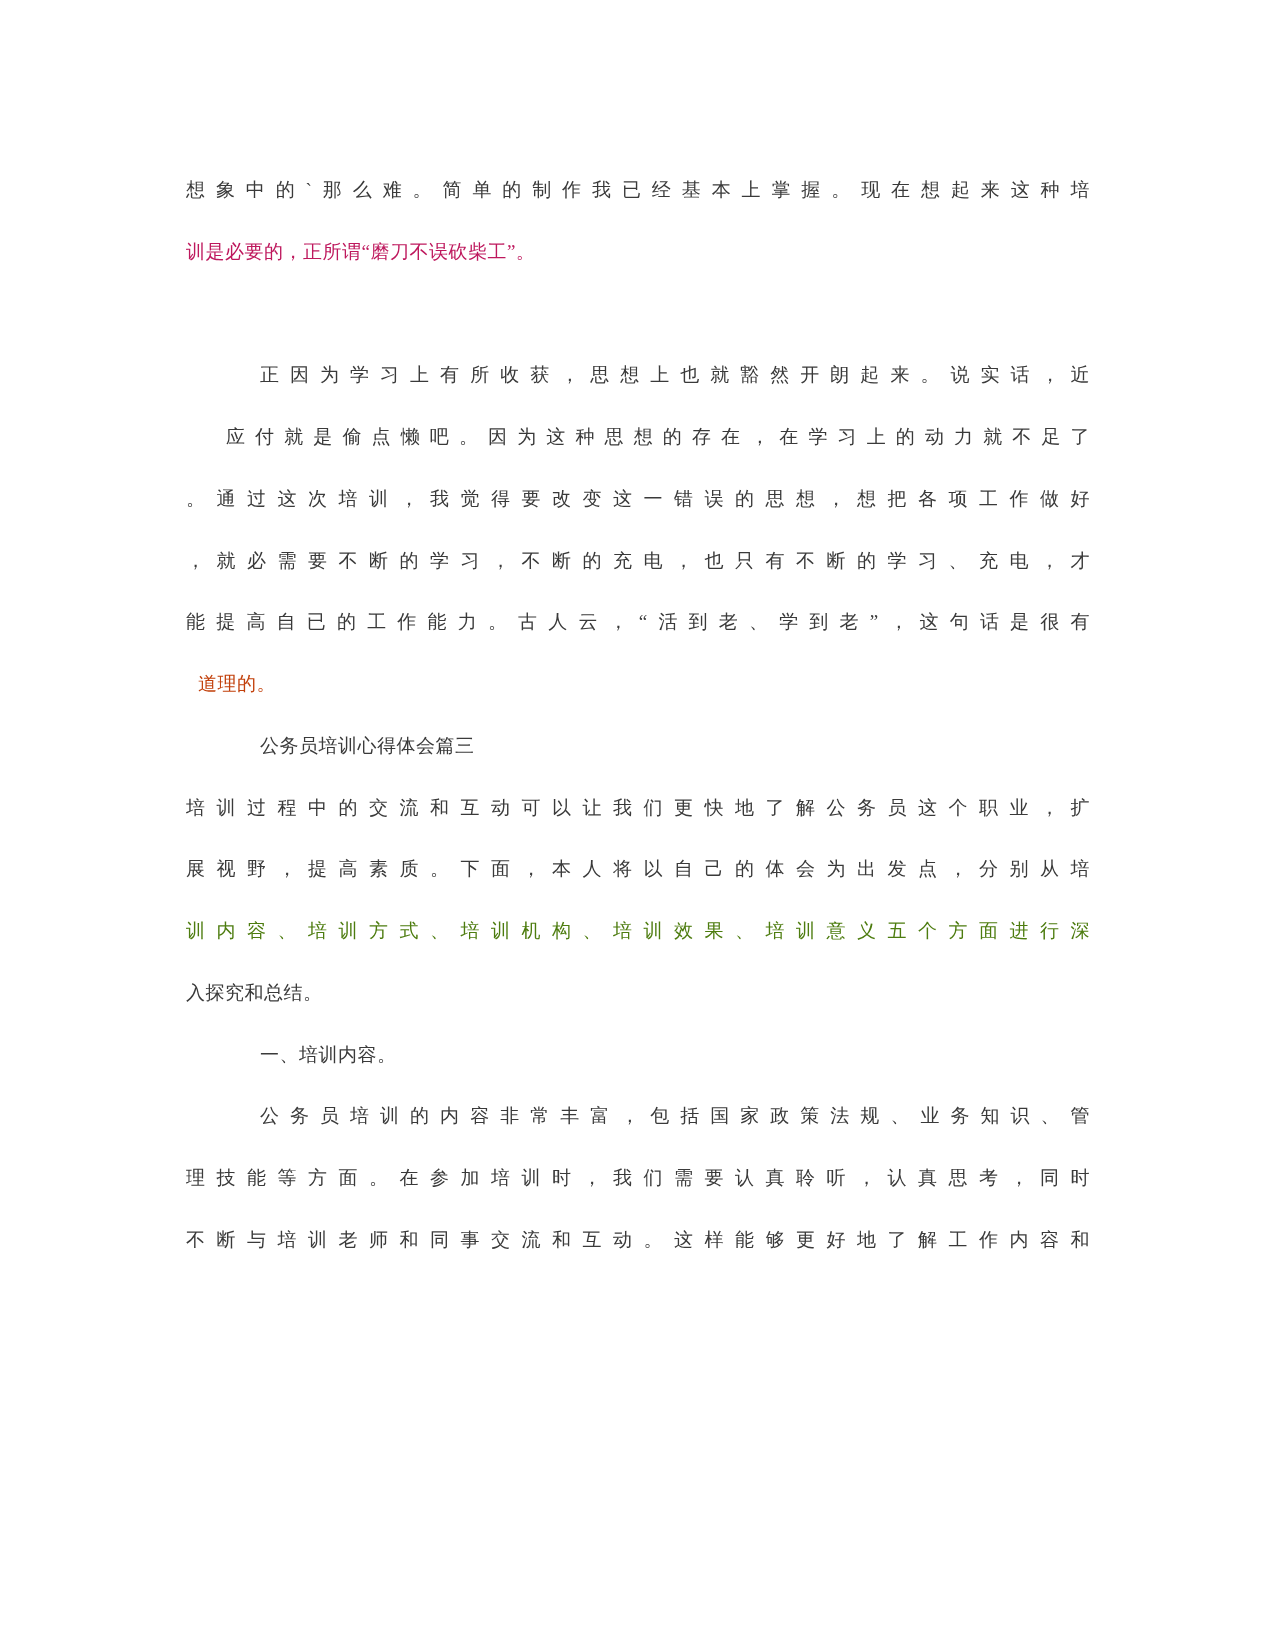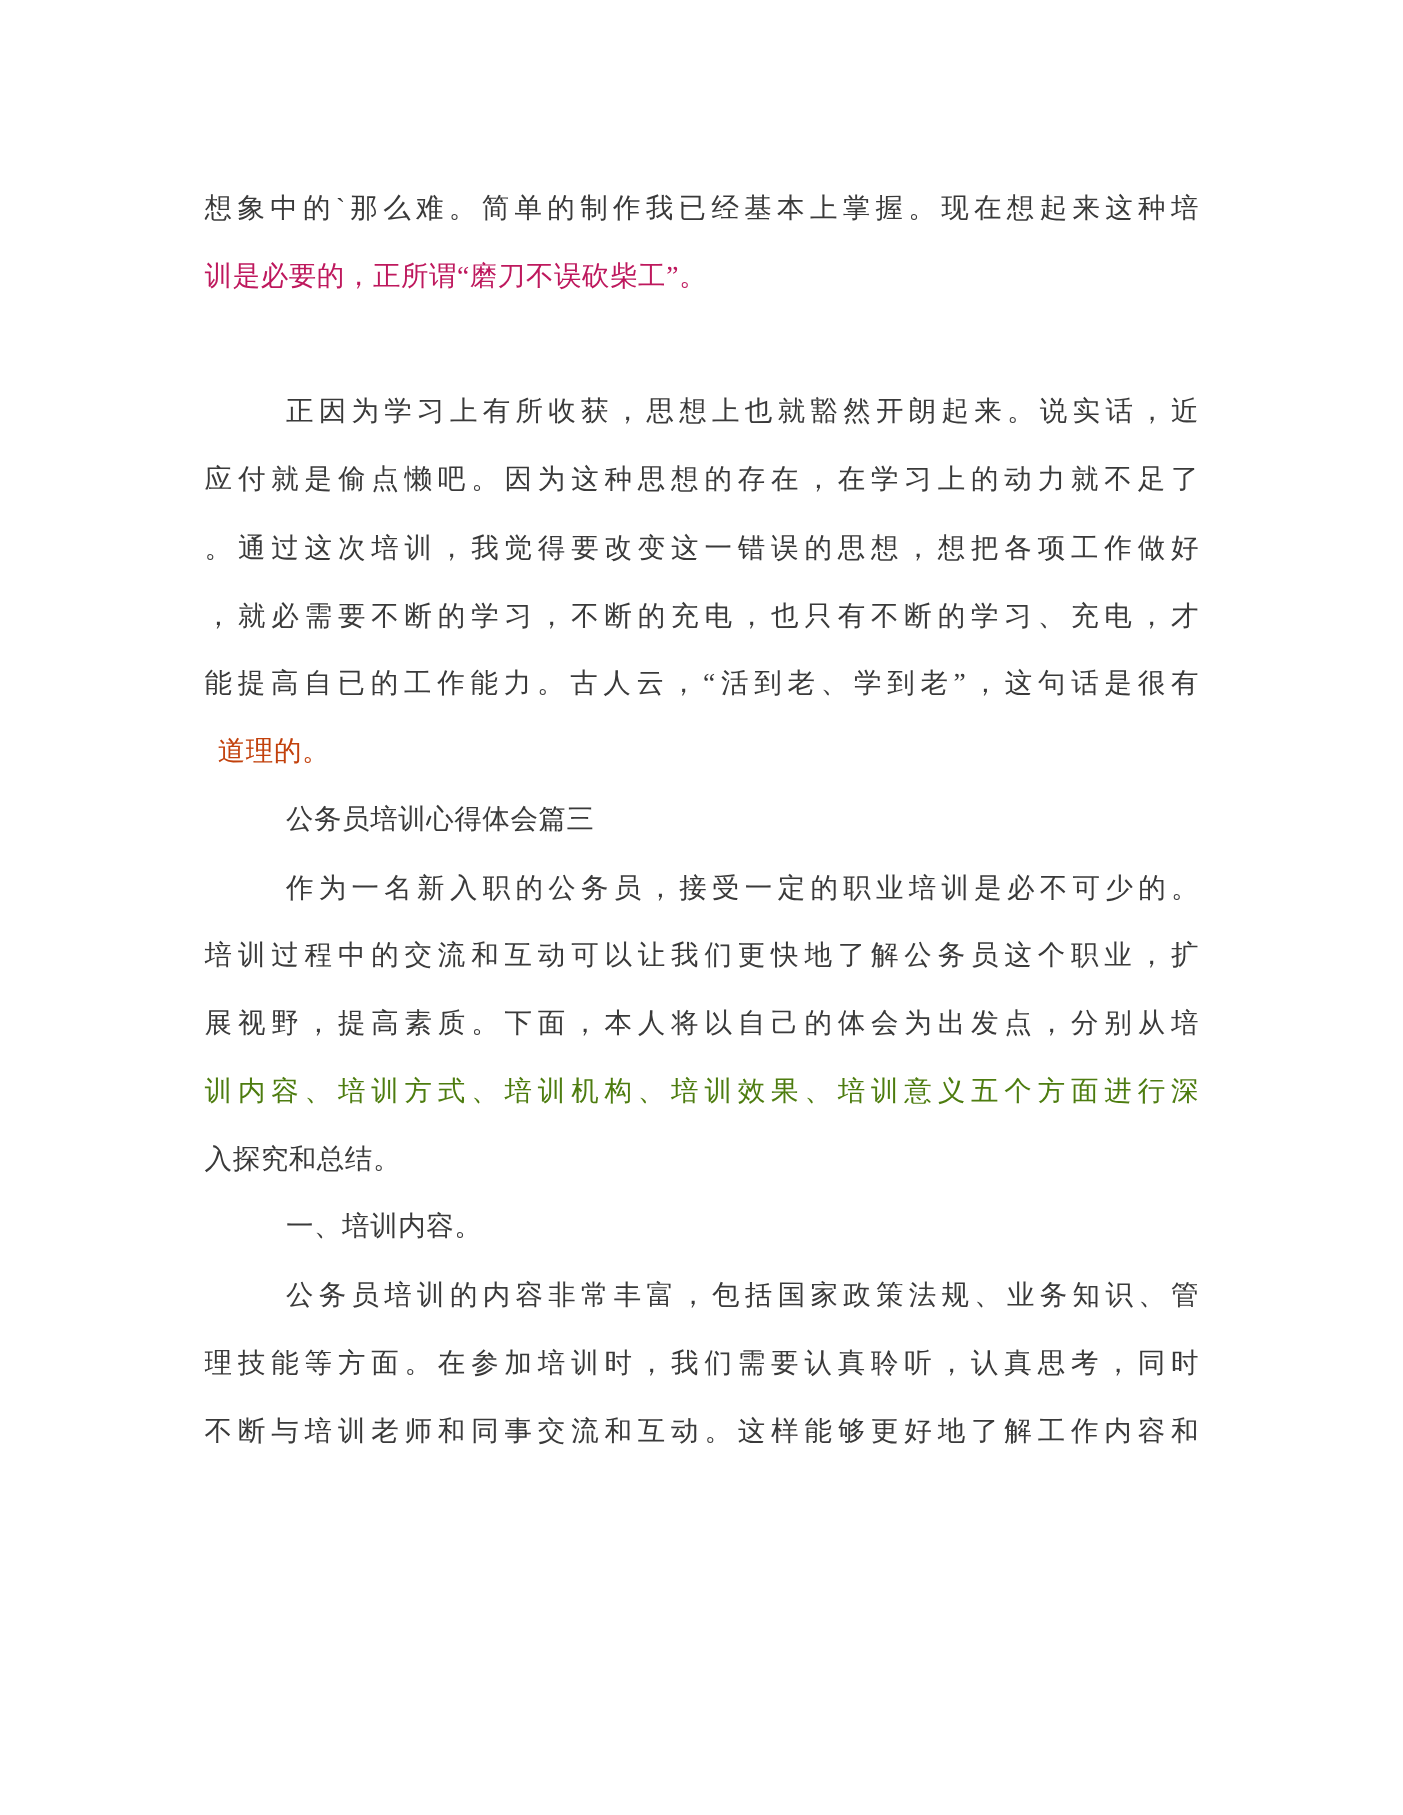--- a/index.html
+++ b/index.html
@@ -16,21 +16,21 @@
     padding: 159px 185px 0 186px;
     overflow: hidden;
     font-family: "Liberation Serif", "DejaVu Serif", serif;
   }
   .textblock {
     width: 904px;
   }
   .line {
     height: 61.75px;
     line-height: 61.75px;
-    font-size: 25px;
+    font-size: 19px;
     font-weight: 400;
     color: #3a3a3a;
     letter-spacing: 0.5px;
     white-space: nowrap;
     overflow: hidden;
     text-align: justify;
     text-align-last: justify;
     text-justify: inter-character;
   }
   .line.end {
@@ -46,27 +46,26 @@
 </style>
 </head>
 <body>
 
 <div class="page" style="background: rgb(255, 255, 255);">
   <div class="textblock">
       <div class="line" style="color: rgb(58, 58, 58);">想象中的`那么难。简单的制作我已经基本上掌握。现在想起来这种培</div>
       <div class="line end" style="color: #be185d;">训是必要的，正所谓“磨刀不误砍柴工”。</div>
       <div class="line blank end"></div>
       <div class="line indent" style="color: rgb(58, 58, 58);">正因为学习上有所收获，思想上也就豁然开朗起来。说实话，近</div>
-      <div class="line" style="color: rgb(58, 58, 58);">应付就是偷点懒吧。因为这种思想的存在，在学习上的动力就不足了</div>
+      <div class="line" style="color: rgb(58, 58, 58); margin-left: 40px;">应付就是偷点懒吧。因为这种思想的存在，在学习上的动力就不足了</div>
       <div class="line" style="color: rgb(58, 58, 58);">。通过这次培训，我觉得要改变这一错误的思想，想把各项工作做好</div>
       <div class="line" style="color: rgb(58, 58, 58);">，就必需要不断的学习，不断的充电，也只有不断的学习、充电，才</div>
       <div class="line" style="color: rgb(58, 58, 58);">能提高自已的工作能力。古人云，“活到老、学到老”，这句话是很有</div>
       <div class="line end" style="color: #c2410c; margin-left: 12px;">道理的。</div>
       <div class="line indent end" style="color: rgb(58, 58, 58);">公务员培训心得体会篇三</div>
-      <div class="line indent" style="color: rgb(58, 58, 58);">作为一名新入职的公务员，接受一定的职业培训是必不可少的。</div>
       <div class="line" style="color: rgb(58, 58, 58);">培训过程中的交流和互动可以让我们更快地了解公务员这个职业，扩</div>
       <div class="line" style="color: rgb(58, 58, 58);">展视野，提高素质。下面，本人将以自己的体会为出发点，分别从培</div>
       <div class="line" style="color: #4d7c0f;">训内容、培训方式、培训机构、培训效果、培训意义五个方面进行深</div>
       <div class="line end" style="color: rgb(58, 58, 58);">入探究和总结。</div>
       <div class="line indent end" style="color: rgb(58, 58, 58);">一、培训内容。</div>
       <div class="line indent" style="color: rgb(58, 58, 58);">公务员培训的内容非常丰富，包括国家政策法规、业务知识、管</div>
       <div class="line" style="color: rgb(58, 58, 58);">理技能等方面。在参加培训时，我们需要认真聆听，认真思考，同时</div>
       <div class="line" style="color: rgb(58, 58, 58);">不断与培训老师和同事交流和互动。这样能够更好地了解工作内容和</div>
     </div>
 </div>

